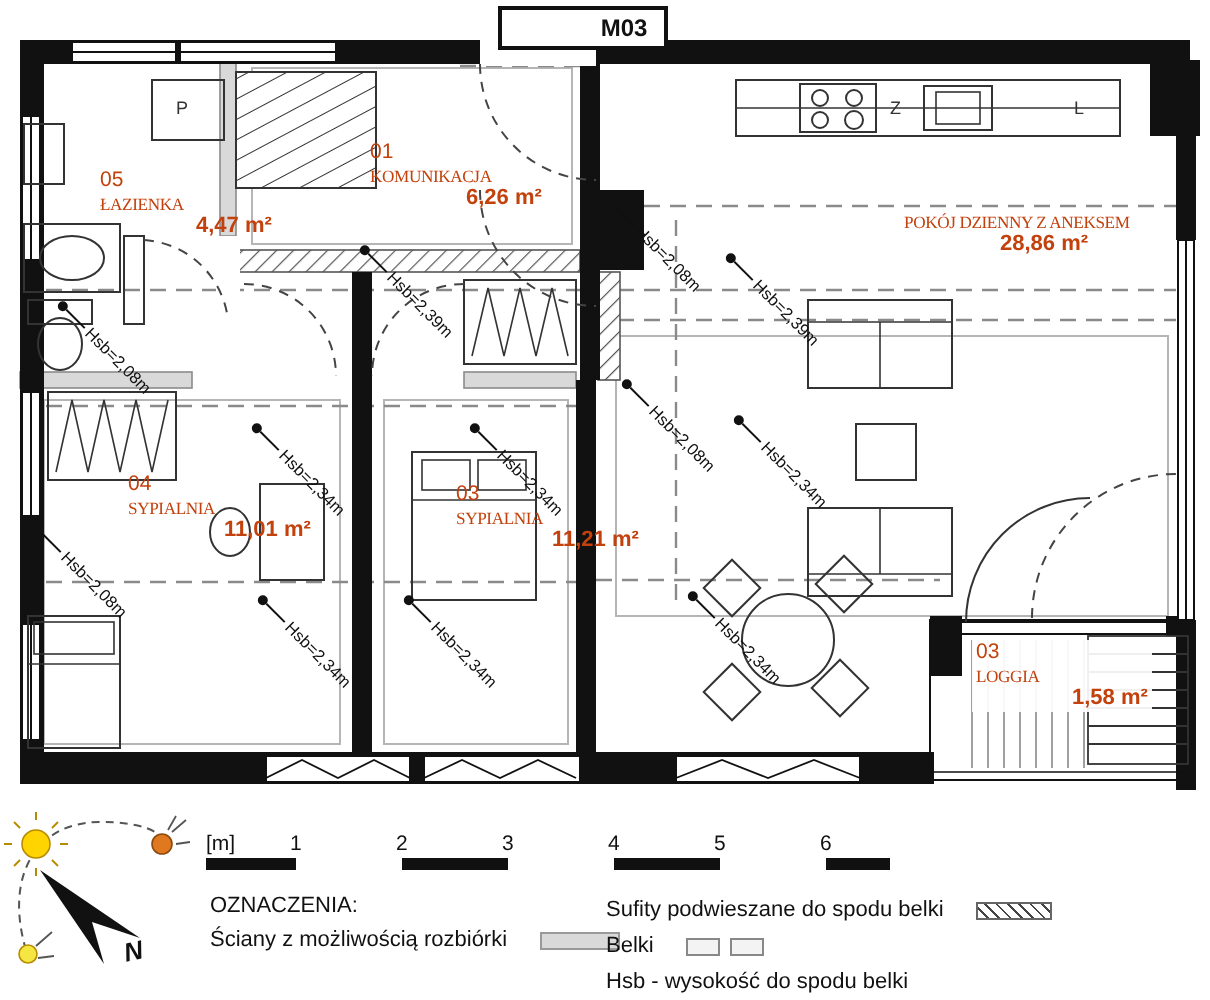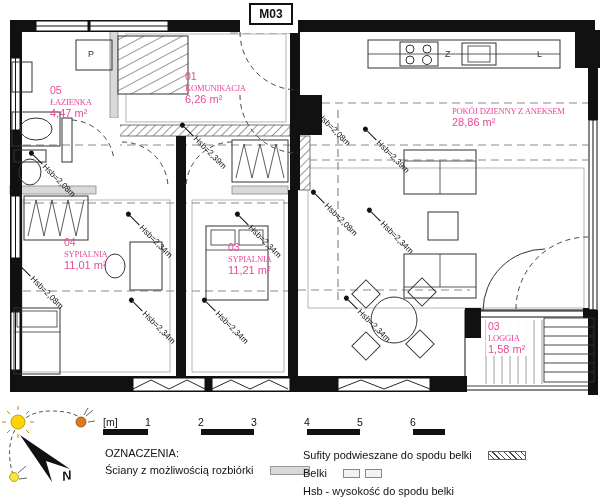--- a/index.html
+++ b/index.html
@@ -1,33 +1,33 @@
 <!DOCTYPE html>
 <html><head>
 <meta charset="utf-8">
 <style>
   html,body{margin:0;padding:0;background:#fff;}
   .canvas{position:relative;width:605px;height:500px;background:#fff;overflow:hidden;
           font-family:"Liberation Sans",sans-serif;color:#111;}
   .abs{position:absolute;}
   svg{display:block;}
   
-  .room-label{position:absolute;line-height:1.2;color:#ec4899;white-space:nowrap;}
+  .room-label{position:absolute;line-height:1.2;color:#c2410c;white-space:nowrap;}
   .room-id{font-size:10.5px;}
   .room-name{font-size:8.6px;letter-spacing:-0.2px;font-family:Liberation Serif, serif;}
-  .room-area{font-size:11px;font-weight:normal;}
+  .room-area{font-size:11px;font-weight:bold;margin-left:48px;}
   .bg-white{background:rgba(255,255,255,.92);padding:0 2px;}
   
   .hsb{position:absolute;display:flex;align-items:center;transform:rotate(45deg);
        transform-origin:0 50%;font-size:8.3px;white-space:nowrap;color:#111;}
   .hsb .dot{width:5px;height:5px;border-radius:50%;background:#111;flex:0 0 auto;}
   .hsb .lead{width:13px;height:1px;background:#111;margin-right:2px;flex:0 0 auto;}
   
   .title-box{position:absolute;left:249px;top:3px;width:40px;height:18px;border:2px solid #111;
-             font-size:12px;font-weight:bold;display:flex;align-items:center;justify-content:center;background:#fff;}
+             font-size:12px;font-weight:bold;display:flex;align-items:center;justify-content:center;background:#fff;padding-left:41px;}
   
   .appl{position:absolute;font-size:9px;color:#333;}
   
   .sb{position:absolute;left:103px;top:416px;width:352px;height:24px;font-size:10.5px;}
   .sb span{position:absolute;top:0;}
   .sb-bar{position:absolute;top:13px;height:6px;background:#111;}
   
   .lg-head{position:absolute;font-size:11px;}
   .lg-row{position:absolute;display:flex;align-items:center;gap:16px;font-size:11px;white-space:nowrap;}
   .sw{width:40px;height:9px;border:1px solid #999;box-sizing:border-box;flex:0 0 auto;}

